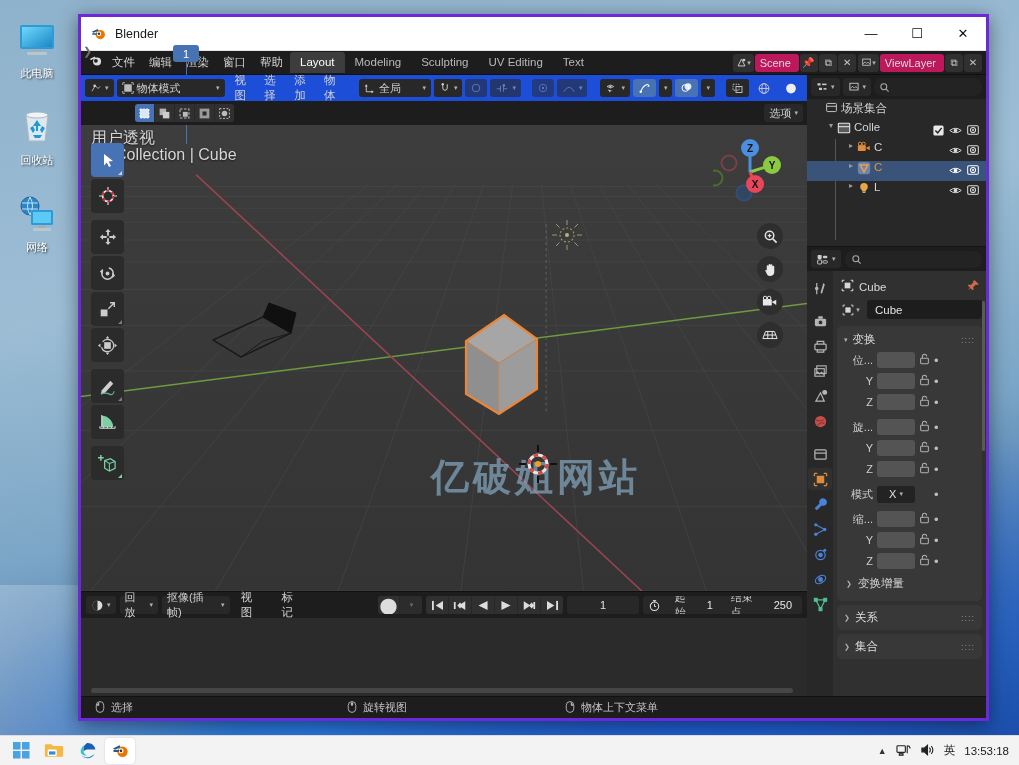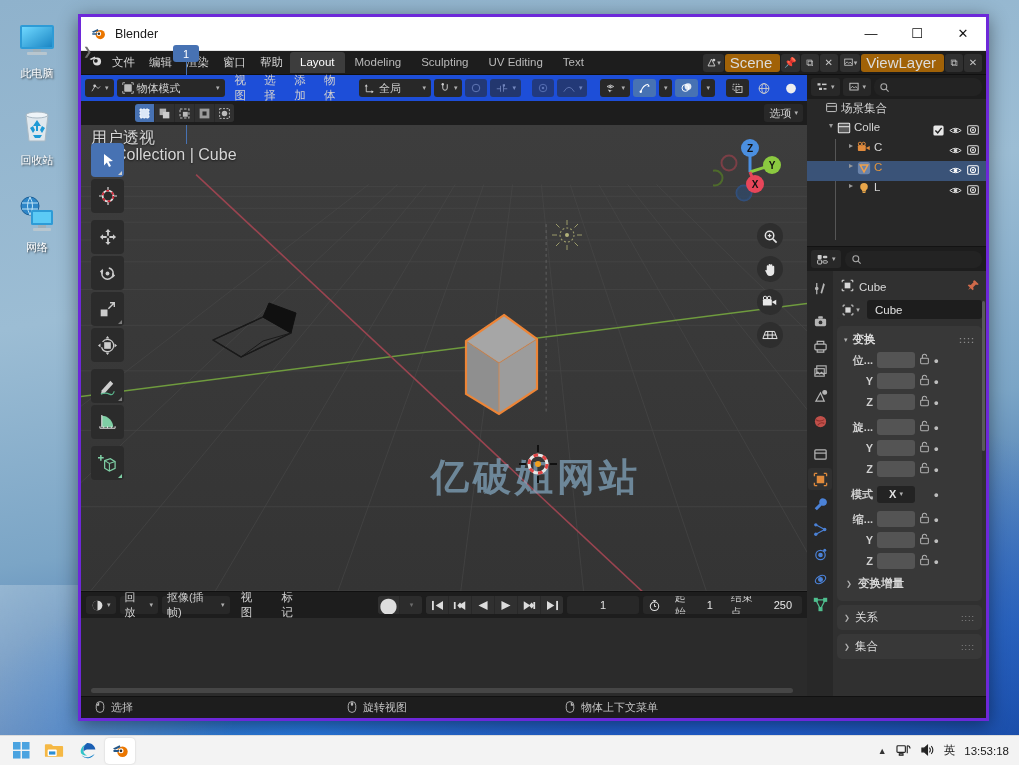--- a/index.html
+++ b/index.html
@@ -74,21 +74,21 @@
     font-size: 11.5px; color: #b9b9b9; padding: 4px 10px 5px; white-space: nowrap;
   }
   .ws-tab.active { background: #3d3d3d; color: #fff; border-radius: 3px 3px 0 0; }
   .topbar-right { margin-left: auto; display: flex; align-items: center; gap: 2px; padding-right: 4px; }
   .idblock { display: flex; align-items: center; gap: 1px; }
   .idbtn {
     height: 18px; min-width: 18px; background: #303030; border-radius: 3px;
     display: flex; align-items: center; justify-content: center;
     color: #c6c6c6; font-size: 10px; padding: 0 3px;
   }
-  .iname { background:#a16207; border-radius:3px; height:18px; display:flex; align-items:center; padding:0 8px 0 5px; color:#dcdcdc; font-size:15px;}
+  .iname { background:#be185d; border-radius:3px; height:18px; display:flex; align-items:center; padding:0 8px 0 5px; color:#dcdcdc; font-size:11px;}
 
   
   #main { flex: 1; display: flex; min-height: 0; background: #1d1d1d; }
   #left-col { flex: 1; display: flex; flex-direction: column; min-width: 0; }
   #right-col { width: 179px; flex: none; display: flex; flex-direction: column; background:#303030;}
 
   
   #viewport-area { flex: 1; display: flex; flex-direction: column; min-height: 0; position: relative;}
   #vp-header {
     height: 26px; background: #1d4ed8; flex: none;
@@ -198,21 +198,21 @@
   #pr-main { flex: 1; display: flex; min-height: 0; }
   #pr-tabs { width: 26px; background: #282828; flex:none; display:flex; flex-direction:column; align-items:center; padding-top: 6px; gap: 3px;}
   .prtab { width: 24px; height: 22px; display:flex;align-items:center;justify-content:center; border-radius:3px;}
   .prtab.active { background: #303030; }
   .prtab.sep { margin-top: 8px; }
   #pr-content { flex: 1; min-width:0; padding: 4px 4px 0 4px; overflow: hidden; position:relative;}
   .pr-breadcrumb { display:flex; align-items:center; gap:5px; padding: 4px 2px 6px 4px; font-size: 11.5px; color:#d8d8d8;}
   .pr-idrow { display:flex; align-items:center; gap:2px; margin-bottom: 7px;}
   .pr-idrow .idsel { width: 28px; height: 19px; background:#303030; border-radius:3px; display:flex;align-items:center;justify-content:center;gap:2px;}
   .pr-idrow .idname { flex:1; height:19px; background:#1d1d1d; border-radius:3px; display:flex;align-items:center;padding-left:8px; font-size:11.5px;color:#e0e0e0;}
-  .panel { background: #383838; border-radius: 5px; padding: 3px 0 6px; margin-bottom: 4px; font-weight: bold;}
+  .panel { background: #383838; border-radius: 5px; padding: 3px 0 6px; margin-bottom: 4px;}
   .panel-head { display:flex; align-items:center; gap:5px; padding: 3px 7px; font-size: 11.5px; color:#dcdcdc;}
   .panel-head .dots { margin-left:auto; color:#8a8a8a; font-size:9px; letter-spacing:1px;}
   .prop-row { display:flex; align-items:center; gap:4px; height: 20px; padding: 0 6px; margin-bottom:1px;}
   .prop-row .lab { width: 30px; text-align:right; font-size:11px; color:#cfcfcf; overflow:hidden; white-space:nowrap;}
   .prop-row .val { width: 38px; height: 16px; background: #545454; border-radius: 3px;}
   .prop-row .valx { width: 38px; height: 17px; background: #232323; border-radius: 3px; display:flex; align-items:center; justify-content:center; gap:3px; font-size:11px;color:#e2e2e2;}
   .prop-row .lock { color:#b0b0b0; }
   .prop-row .dot { color:#bdbdbd; font-size:13px; }
   .subpanel-head { display:flex; align-items:center; gap:6px; padding: 4px 9px; font-size:11.5px; color:#d6d6d6;}
   .closed-panel { background:#383838; border-radius:5px; padding:2px 0; margin-bottom:4px;}

